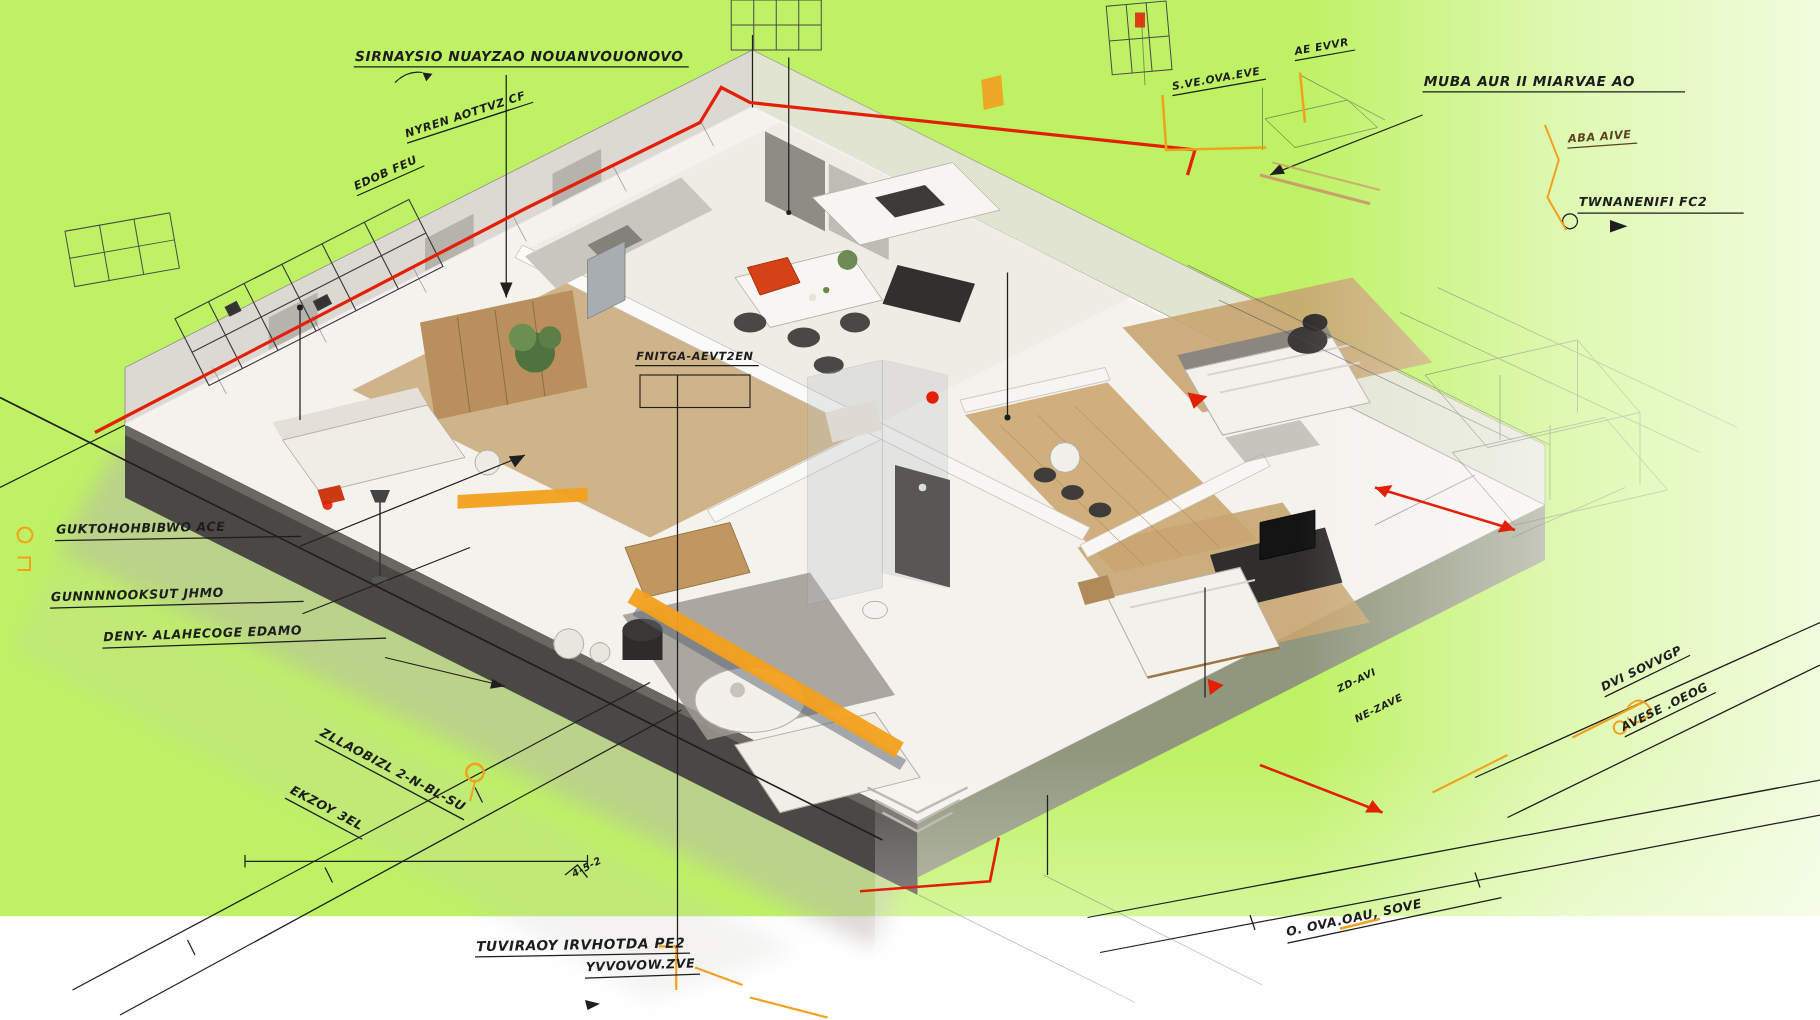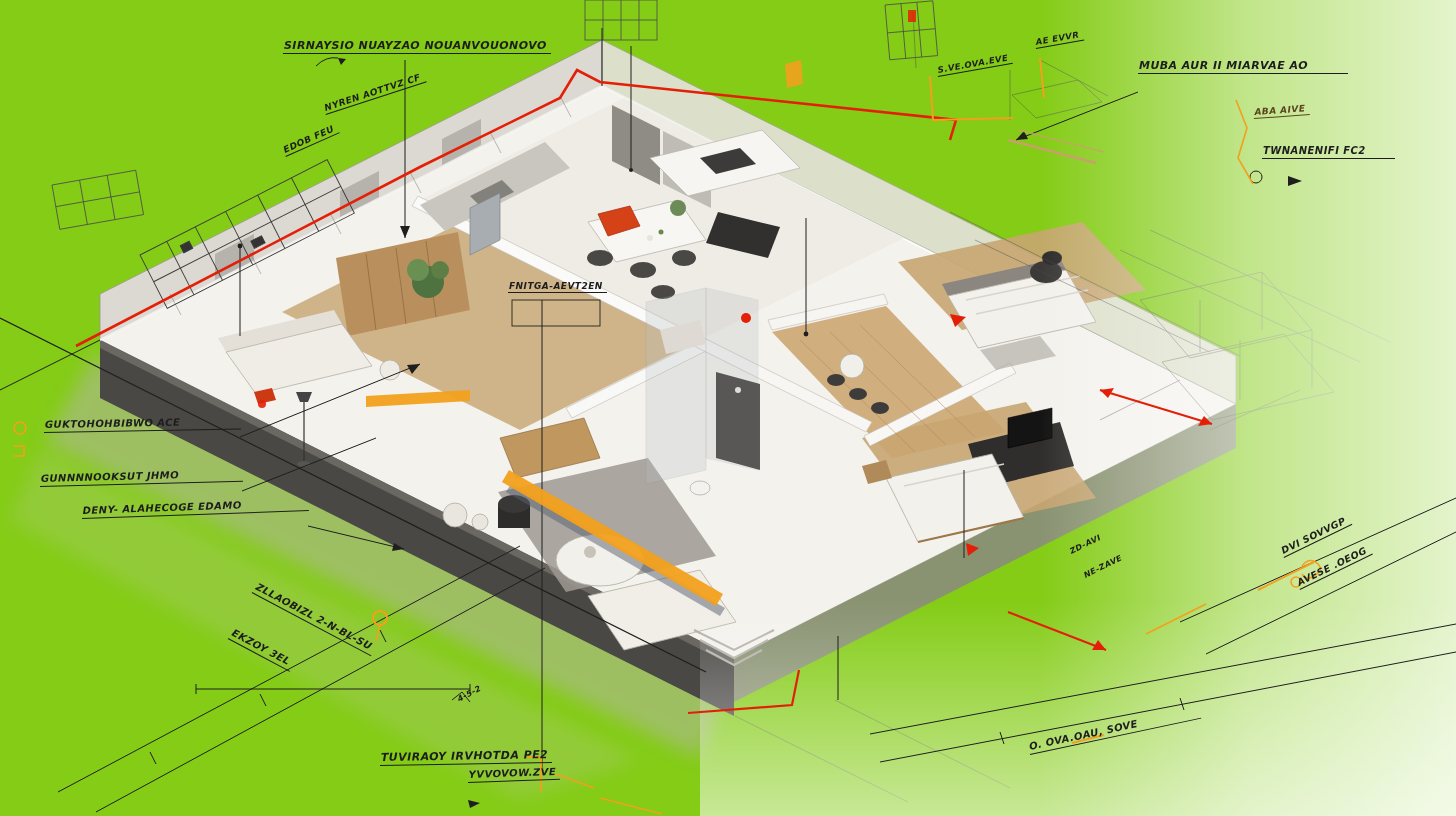--- a/index.html
+++ b/index.html
@@ -1,17 +1,17 @@
 <!DOCTYPE html>
 <html><head>
 <meta charset="utf-8">
 <style>
   html,body{margin:0;padding:0;background:#ffffff;}
   body{width:1456px;height:816px;overflow:hidden;font-family:"DejaVu Sans",sans-serif;}
-  .stage{position:relative;width:1456px;height:816px;background:#84cc16;}
+  .stage{position:relative;width:1456px;height:733px;background:#bef264;}
   .stage > svg{position:absolute;left:0;top:0;}
   .lbl{
     position:absolute;
     color:#1d1d1d;
     font-style:italic;
     font-weight:bold;
     letter-spacing:.45px;
     border-bottom:1.3px solid #1d1d1d;
     padding:0 4px 1px 1px;
     transform-origin:left bottom;
@@ -346,21 +346,21 @@
   </g>
 </svg>
 
 <div class="lbl" style="left:283px;top:40px;font-size:11px;">SIRNAYSIO NUAYZAO NOUANVOUONOVO</div>
 <div class="lbl" style="left:326px;top:104px;font-size:9px;transform:rotate(-18deg);">NYREN AOTTVZ CF</div>
 <div class="lbl" style="left:286px;top:146px;font-size:9px;transform:rotate(-24deg);">EDOB FEU</div>
 <div class="lbl" style="left:938px;top:66px;font-size:8.5px;transform:rotate(-10deg);">S.VE.OVA.EVE</div>
 <div class="lbl" style="left:1036px;top:38px;font-size:8.5px;transform:rotate(-10deg);">AE EVVR</div>
 <div class="lbl" style="left:1138px;top:60px;font-size:11px;min-width:205px;">MUBA AUR II MIARVAE AO</div>
 <div class="lbl brown" style="left:1254px;top:108px;font-size:9px;transform:rotate(-4deg);">ABA AIVE</div>
-<div class="lbl" style="left:1262px;top:146px;font-size:10px;min-width:128px;">TWNANENIFI FC2</div>
+<div class="lbl" style="left:1262px;top:158px;font-size:10px;min-width:128px;">TWNANENIFI FC2</div>
 <div class="lbl" style="left:44px;top:420px;font-size:10px;min-width:192px;transform:rotate(-1deg);">GUKTOHOHBIBWO ACE</div>
 <div class="lbl" style="left:40px;top:474px;font-size:10px;min-width:198px;transform:rotate(-1.5deg);">GUNNNNOOKSUT JHMO</div>
 <div class="lbl" style="left:82px;top:506px;font-size:10px;min-width:222px;transform:rotate(-2deg);">DENY- ALAHECOGE EDAMO</div>
 <div class="lbl" style="left:508px;top:282px;font-size:9px;">FNITGA-AEVT2EN</div>
 <div class="lbl" style="left:252px;top:580px;font-size:10px;transform:rotate(28deg);">ZLLAOBIZL 2-N-BL-SU</div>
 <div class="lbl" style="left:228px;top:626px;font-size:10px;transform:rotate(28deg);">EKZOY 3EL</div>
 <div class="lbl" style="left:380px;top:752px;font-size:11px;min-width:158px;transform:rotate(-1deg);">TUVIRAOY IRVHOTDA PE2</div>
 <div class="lbl" style="left:468px;top:770px;font-size:10px;transform:rotate(-2deg);">YVVOVOW.ZVE</div>
 <div class="lbl" style="left:1030px;top:742px;font-size:10px;min-width:170px;transform:rotate(-12deg);">O. OVA.OAU, SOVE</div>
 <div class="lbl" style="left:1284px;top:546px;font-size:9.5px;transform:rotate(-26deg);">DVI SOVVGP</div>

